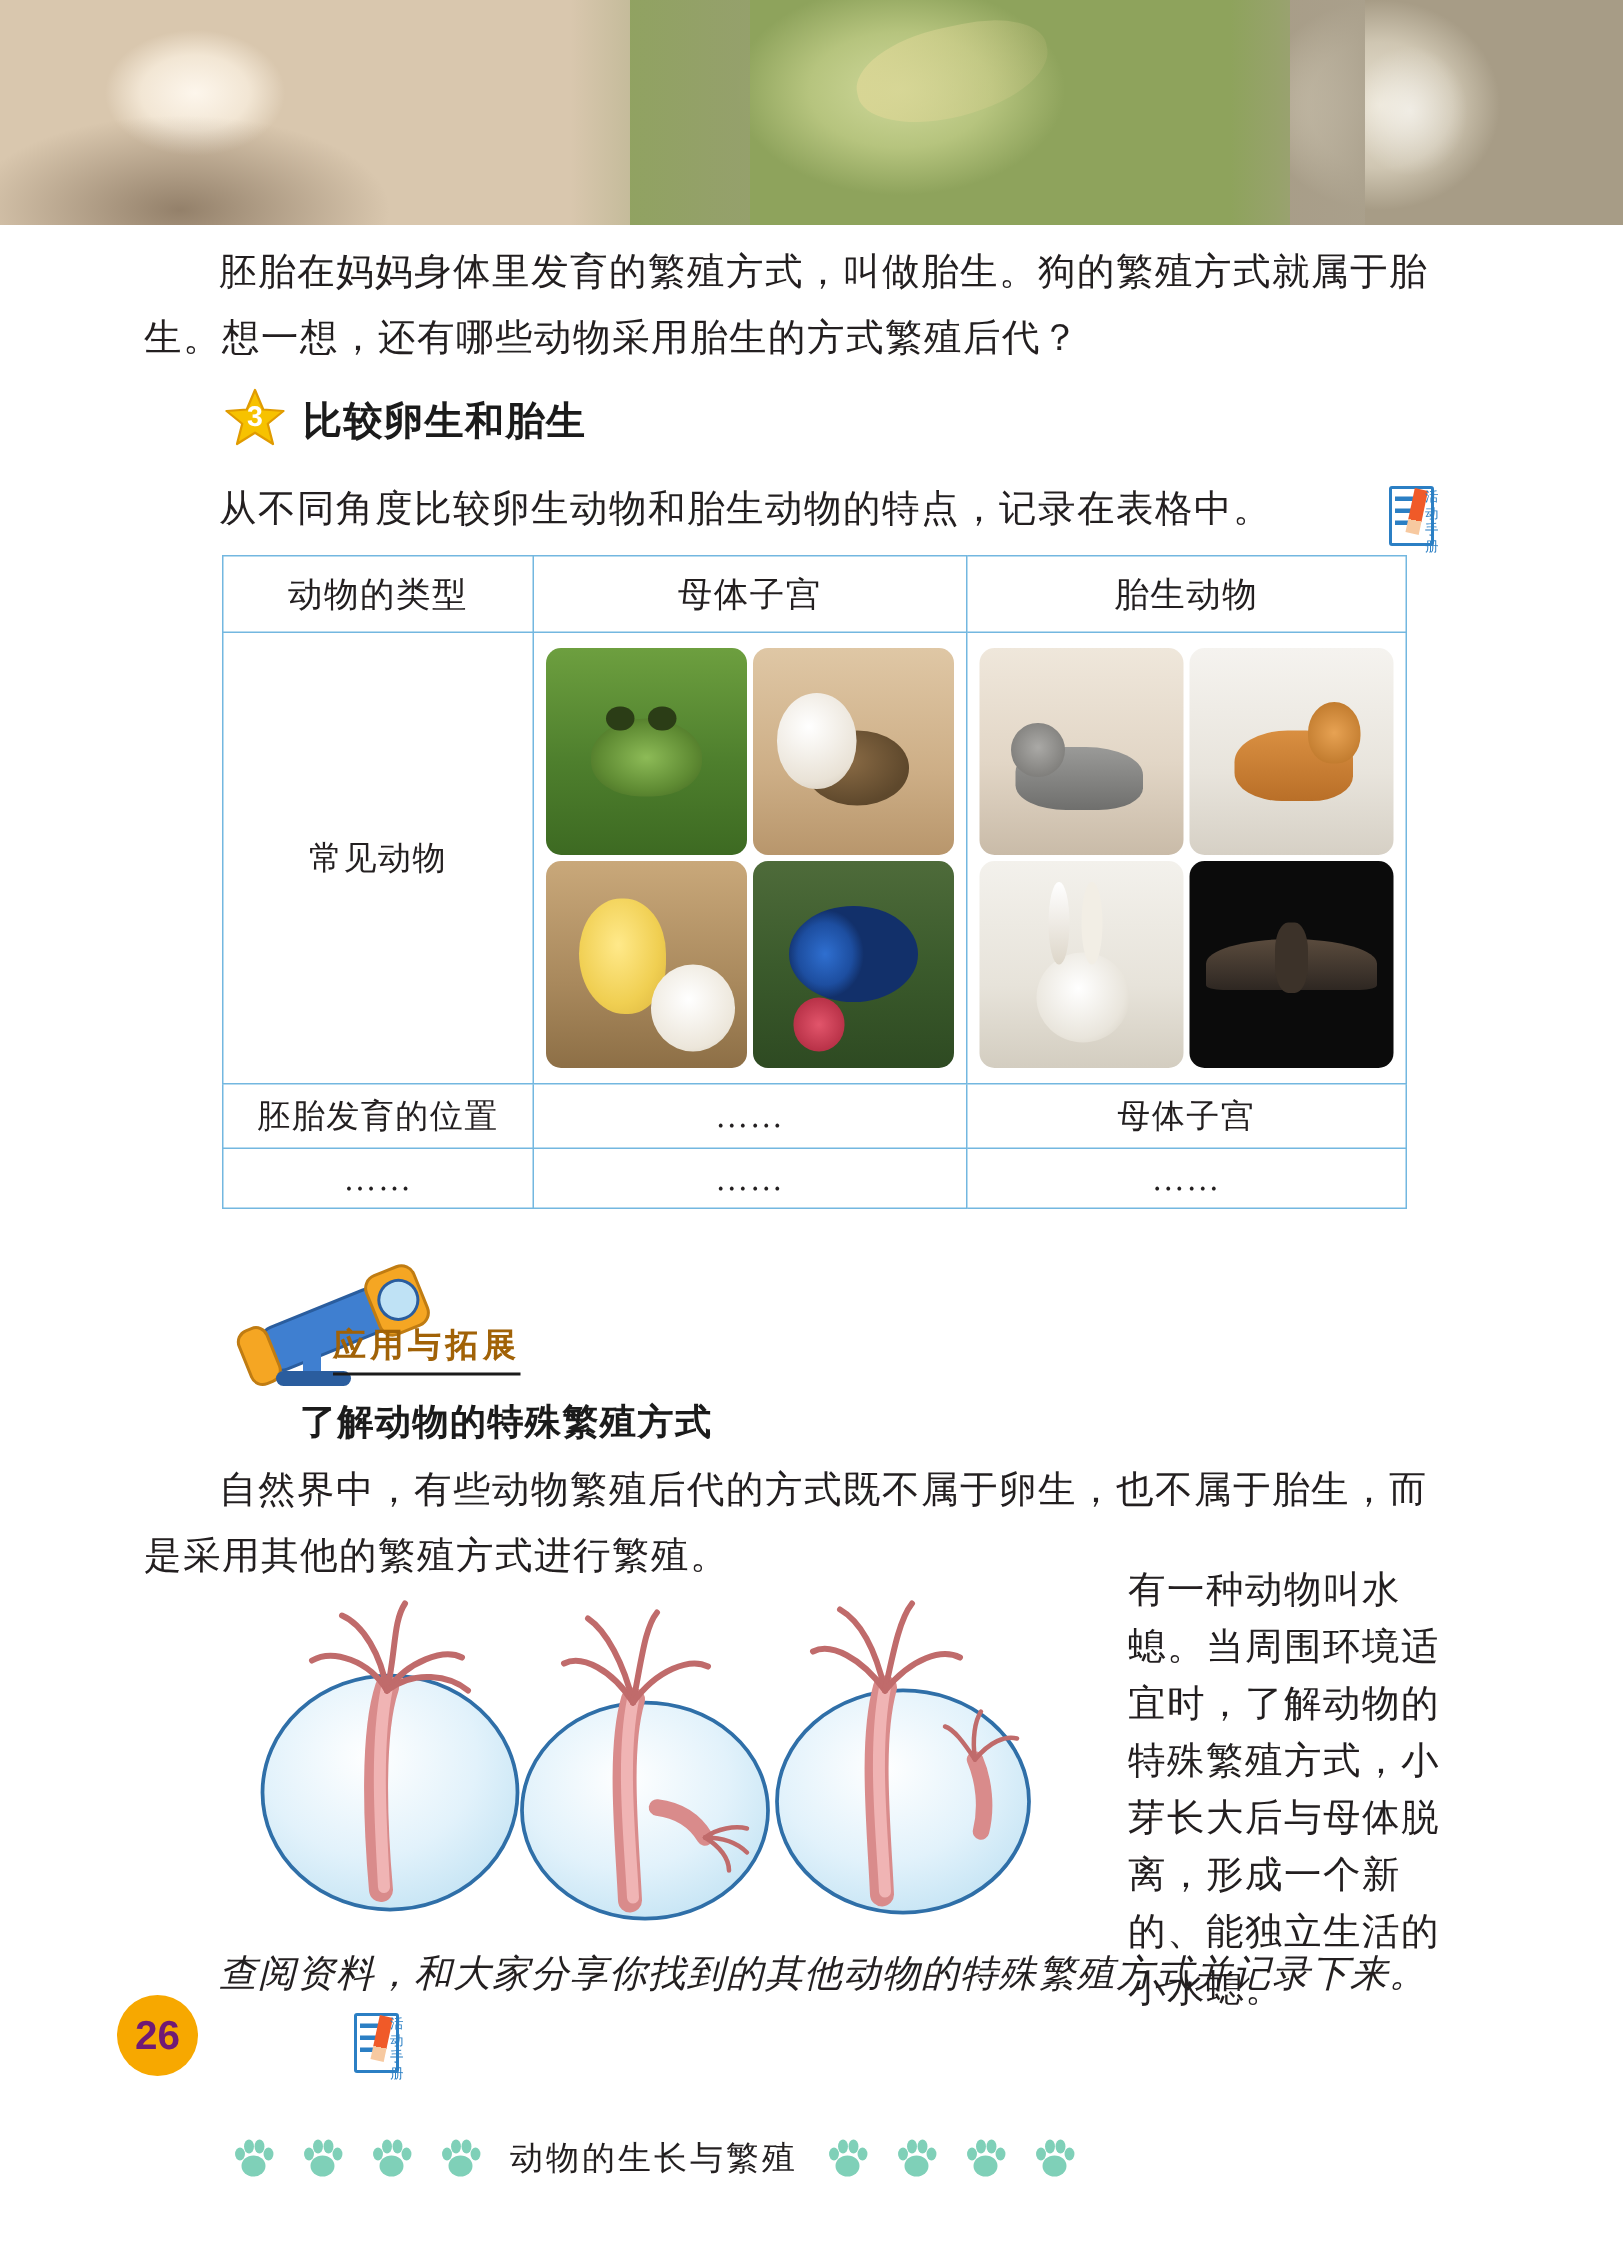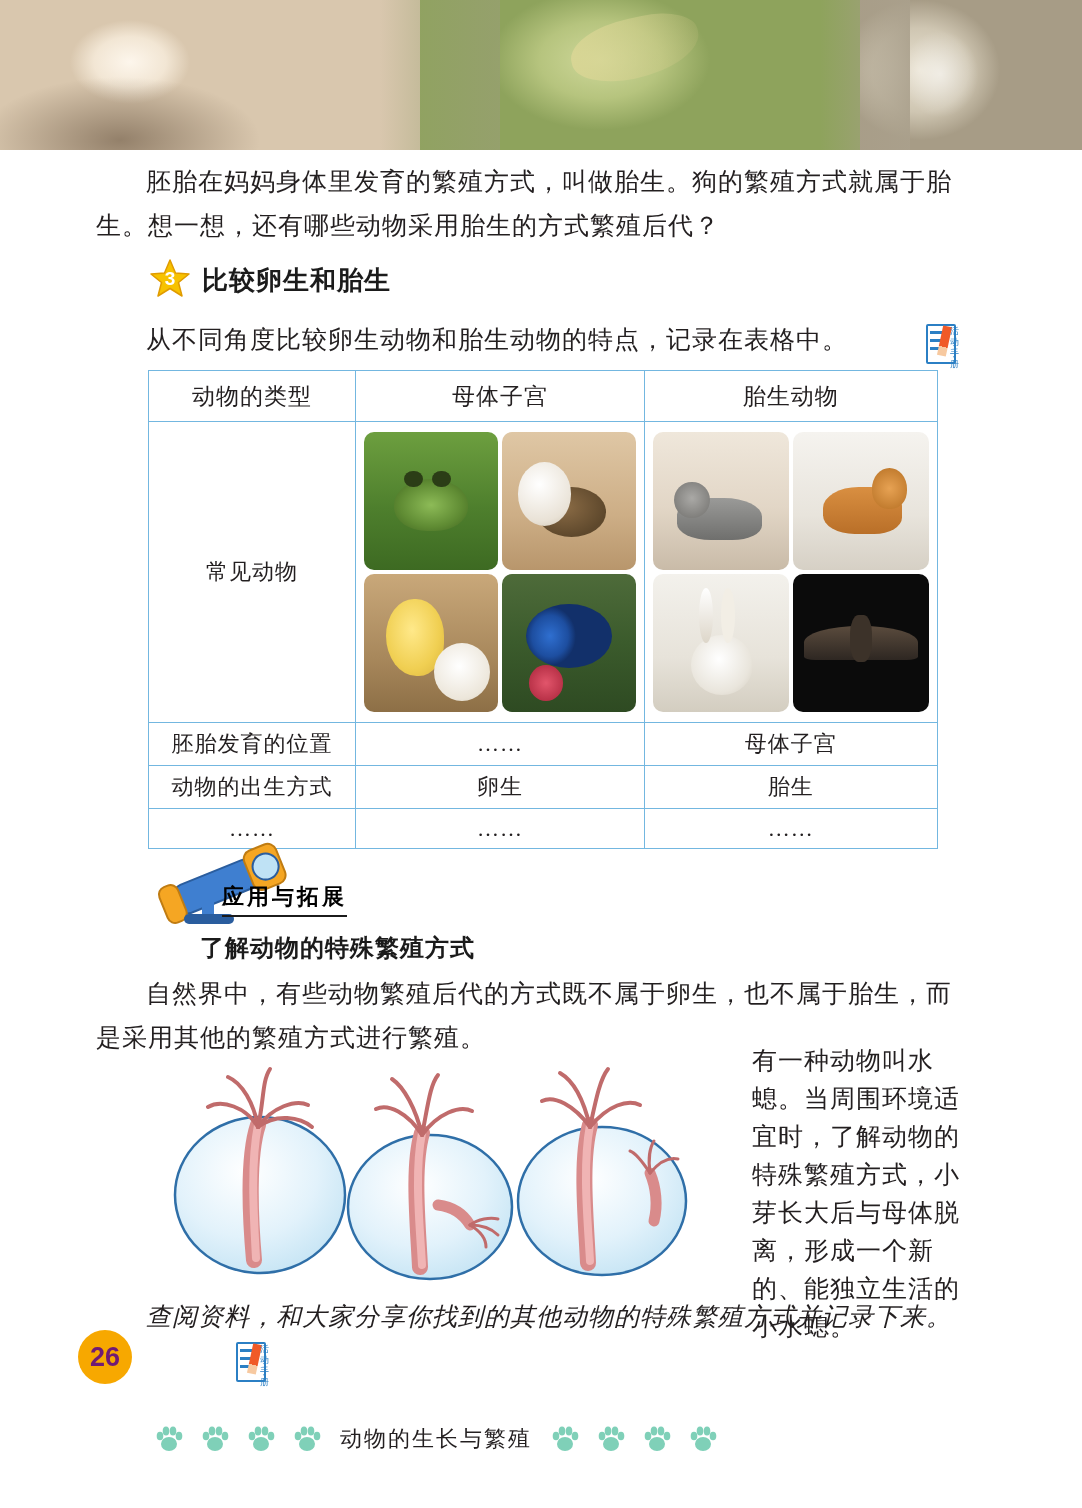--- a/index.html
+++ b/index.html
@@ -337,21 +337,21 @@
     width: 260px;
     height: 100px;
   }
   .scope-label {
     position: absolute;
     left: 222px;
     top: 882px;
     font-family: "Liberation Sans", sans-serif;
     font-size: 22px;
     font-weight: bold;
-    color: #000000;
+    color: #a16207;
     letter-spacing: 3px;
     border-bottom: 2px solid #1b1b1b;
     padding-bottom: 3px;
   }
   .subhead {
     position: absolute;
     left: 200px;
     top: 932px;
     font-family: "Liberation Sans", sans-serif;
     font-size: 24px;
@@ -486,25 +486,20 @@
         <div class="ph ph-bat"></div>
       </div>
     </td>
   </tr>
   <tr class="row-label">
     <td>胚胎发育的位置</td>
     <td>……</td>
     <td>母体子宫</td>
   </tr>
   <tr class="row-label">
-    <td>动物的出生方式</td>
-    <td>卵生</td>
-    <td>胎生</td>
-  </tr>
-  <tr class="row-label">
     <td>……</td>
     <td>……</td>
     <td>……</td>
   </tr>
 </tbody>
   </table>
 
 <div class="scope-wrap">
   <svg width="180" height="100" viewBox="0 0 180 100">
     <g transform="rotate(-22 90 50)">

